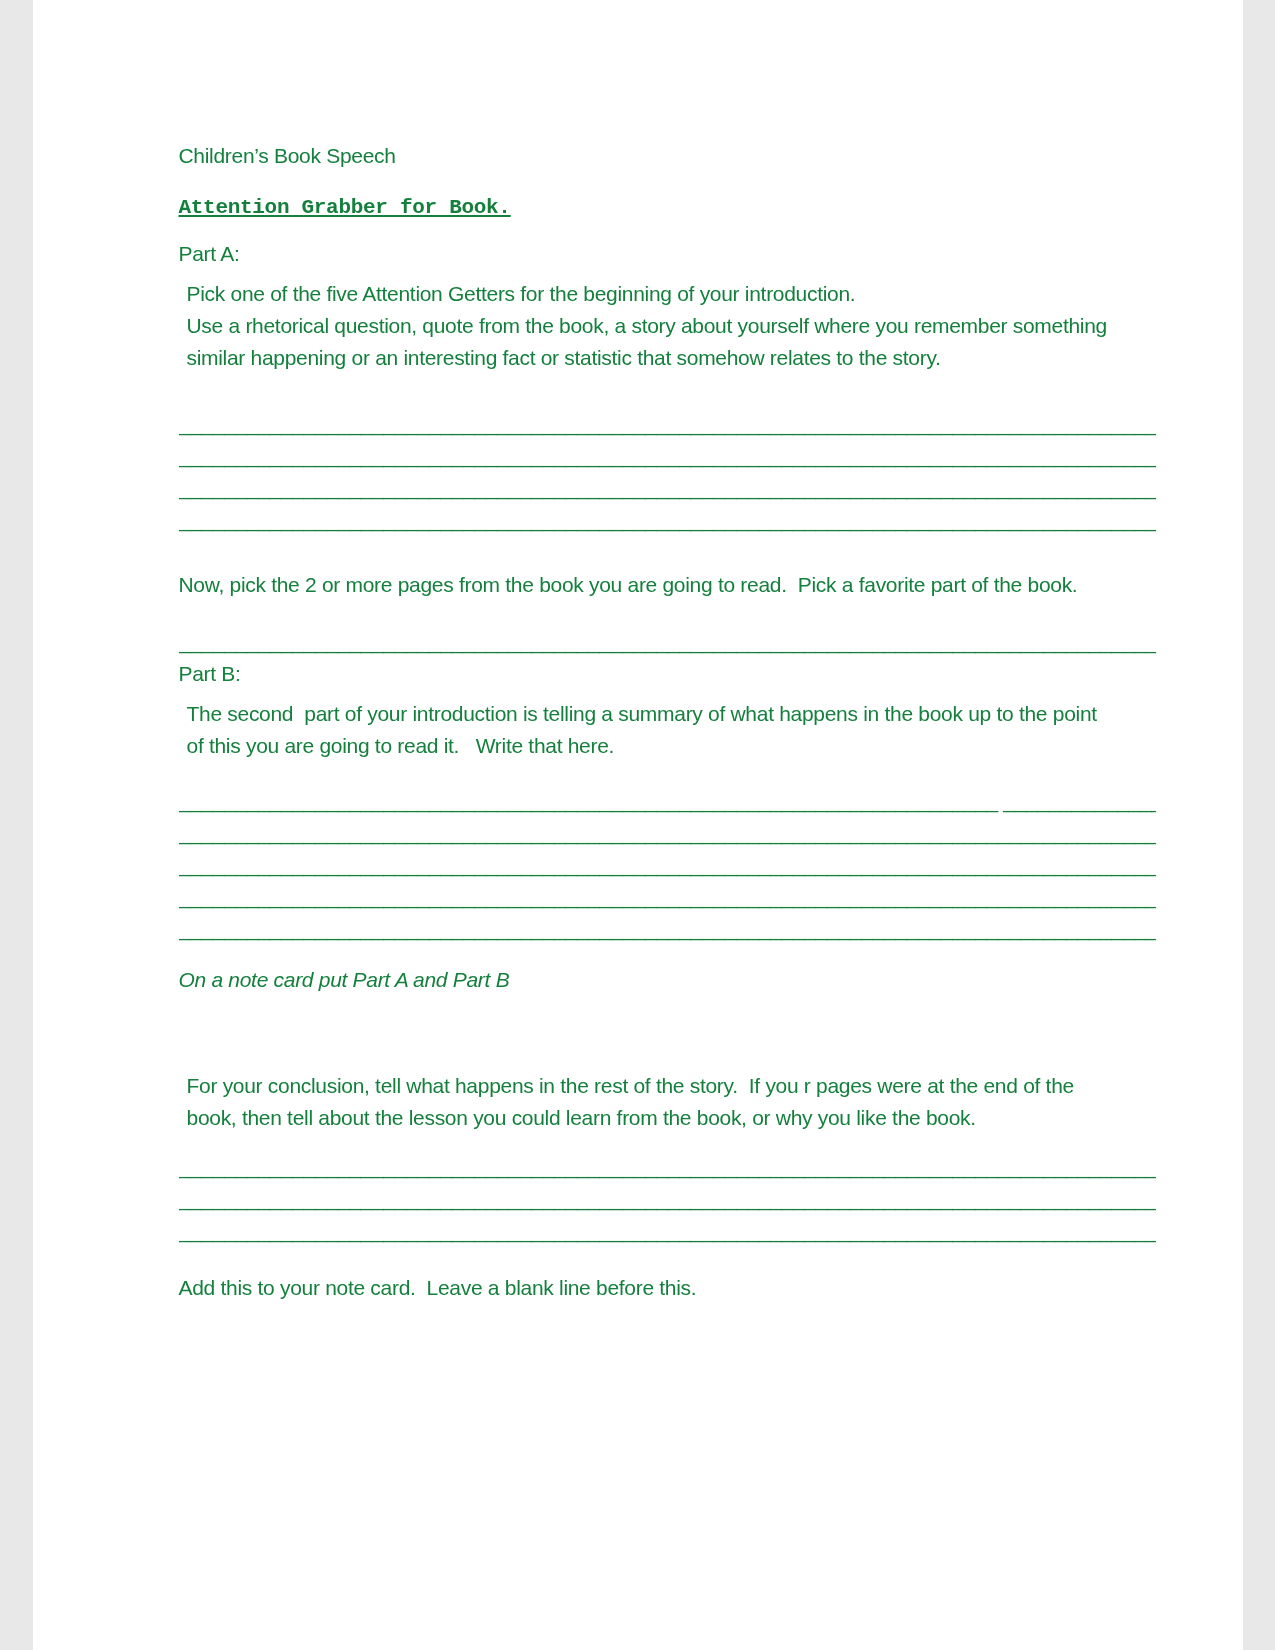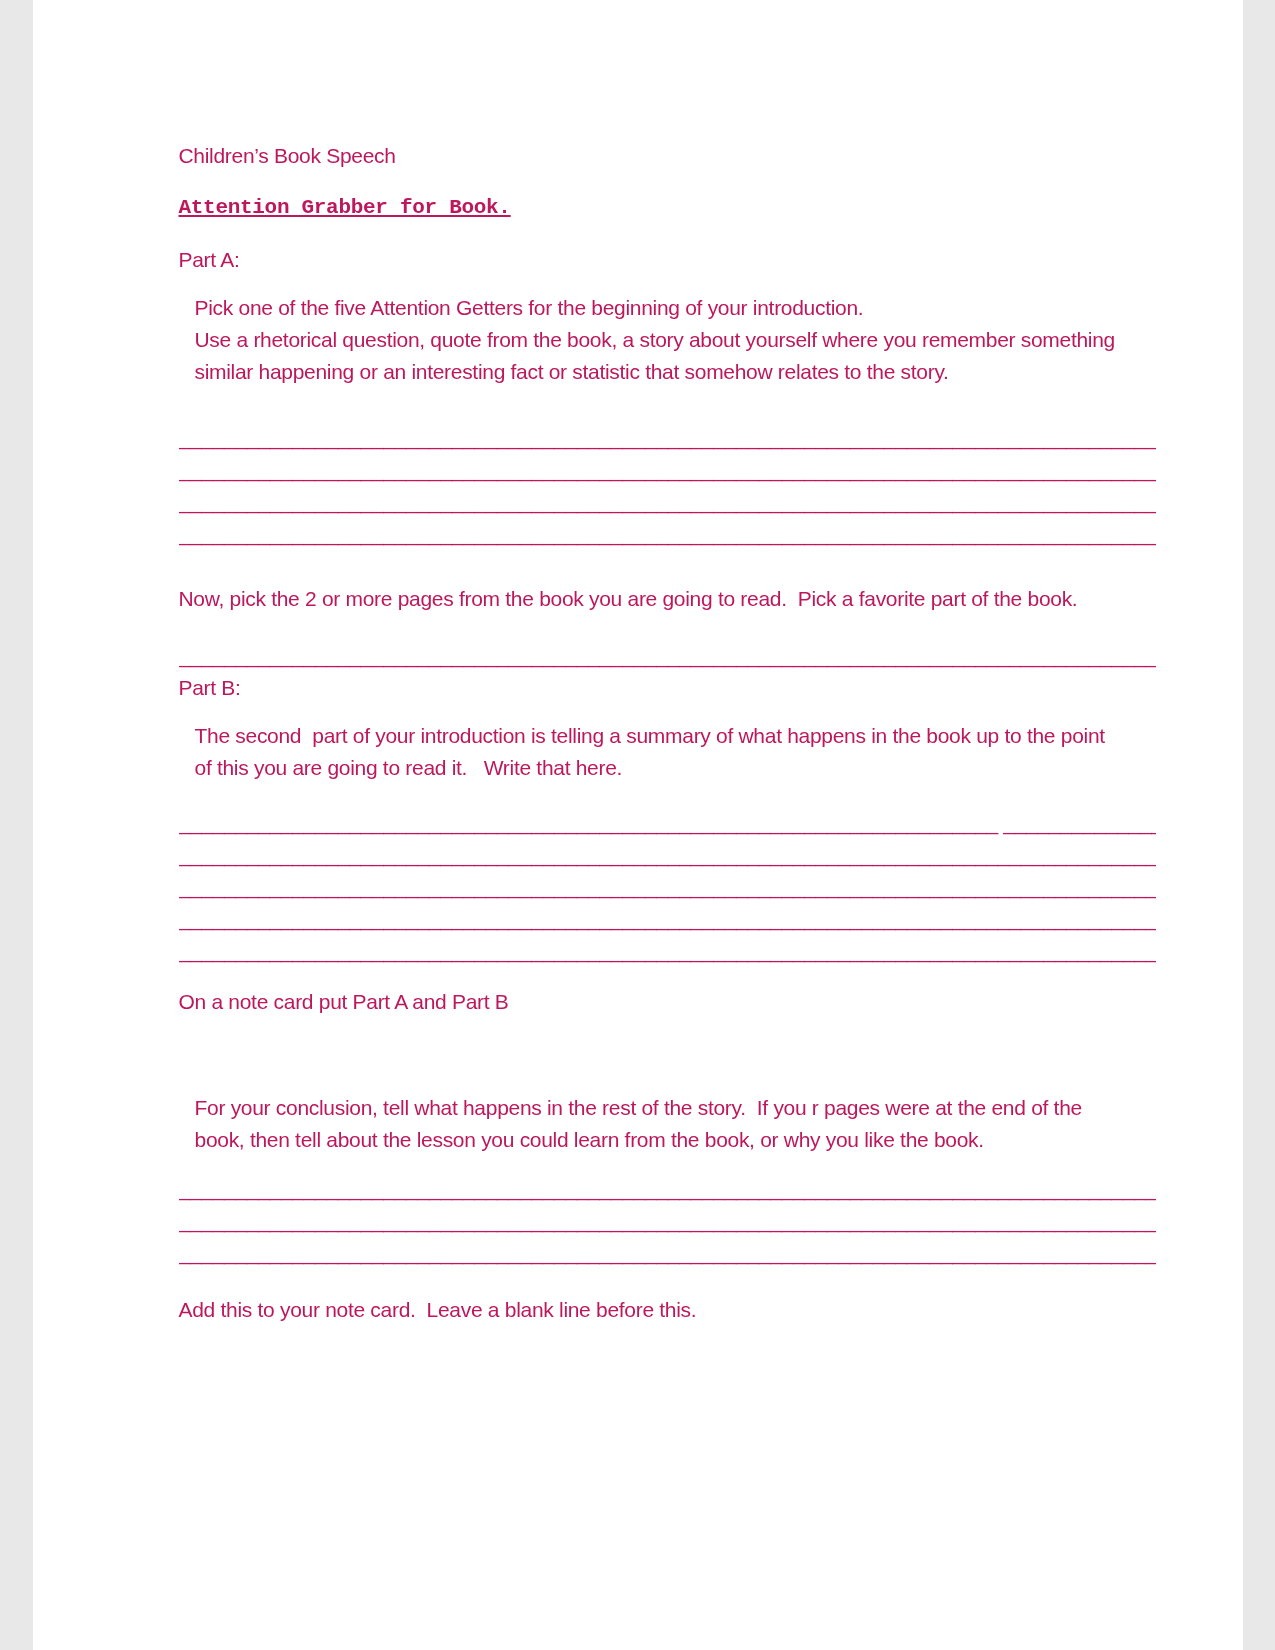--- a/index.html
+++ b/index.html
@@ -2,47 +2,47 @@
 <html><head>
 <meta charset="utf-8">
 <style>
   html, body { margin: 0; padding: 0; background: #e8e8e8; }
   .page {
     position: relative;
     width: 1210px;
     height: 1650px;
     margin: 0 auto;
     background: #ffffff;
-    color: #be185d;
+    color: #15803d;
     font-family: "Liberation Sans", sans-serif;
     font-size: 21px;
     letter-spacing: -0.3px;
     line-height: 32px;
     box-sizing: border-box;
     padding-left: 146px;
     padding-right: 60px;
     overflow: hidden;
   }
   p { margin: 0; }
   .line { white-space: pre; }
   .title { margin-top: 140px; }
   .heading { margin-top: 20px; font-weight: bold; text-decoration: underline; font-family: Liberation Mono, monospace; }
-  .label-a { margin-top: 20px; }
+  .label-a { margin-top: 14px; }
   .label-b { }
-  .para { margin: 16px; }
+  .para { margin: 8px; }
   .rules .line {
     width: 977px;
     overflow: hidden;
     white-space: pre;
   }
   .g1 { margin-top: 34px; }
   .mt-pages { margin-top: 33px; white-space: pre; }
   .g2 { margin-top: 25px; }
   .g3 { margin-top: 23px; }
-  .mt-note { margin-top: 19px; white-space: pre; }
+  .mt-note { margin-top: 19px; white-space: pre; font-style: italic; }
   .mt-conclusion { margin-top: 74px; }
   .g4 { margin-top: 17px; }
   .mt-closing { margin-top: 25px; white-space: pre; }
 </style>
 </head>
 <body>
 
 <div class="page">
 
   <p class="title">Children’s Book Speech</p>

